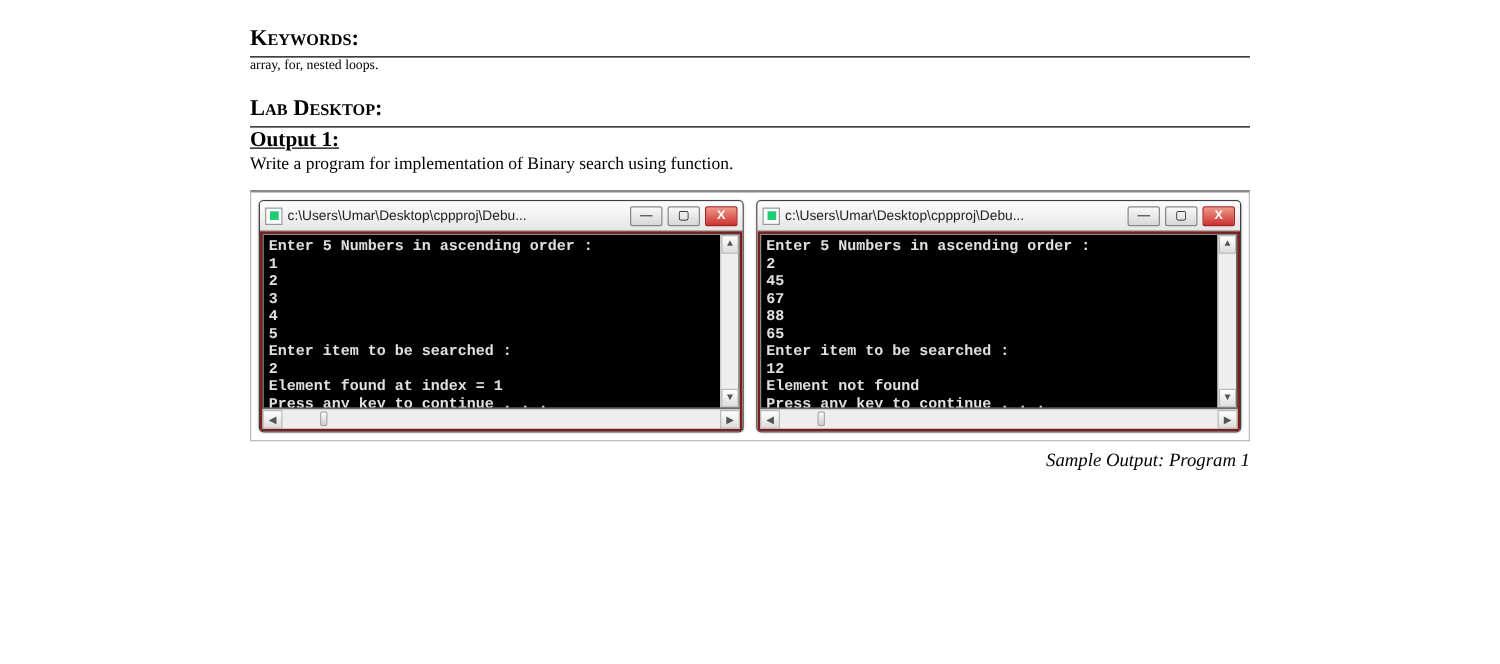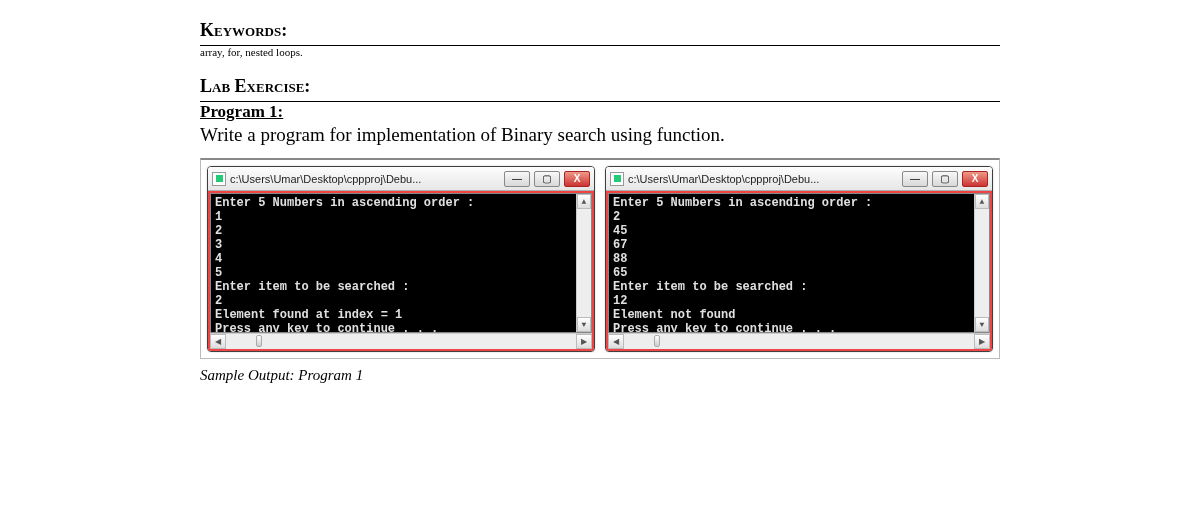--- a/index.html
+++ b/index.html
@@ -23,21 +23,21 @@
       margin-bottom: 18px;
       font-size: 11px;
     }
     .program-label {
       font-weight: bold;
       text-decoration: underline;
       font-size: 17px;
       margin-bottom: 2px;
     }
     .program-desc {
-      font-size: 19px;
+      font-size: 14px;
       margin-bottom: 12px;
     }
     .outputs-wrap {
       border: 1px solid #bbb;
       border-top: 2px solid #888;
       padding: 6px;
       display: flex;
       gap: 10px;
     }
     .console-win {
@@ -81,21 +81,21 @@
       display: flex; align-items: center; justify-content: center;
       font-family: Arial, sans-serif;
       font-size: 10px;
       line-height: 1;
       cursor: pointer;
     }
     .win-btn.min { background: linear-gradient(#f8f8f8,#d8d8d8); }
     .win-btn.max { background: linear-gradient(#f8f8f8,#d8d8d8); }
     .win-btn.close { background: linear-gradient(#e98,#c33); color:#fff; border-color:#a22; font-weight:bold;}
     .console-body-wrap {
-      background:#ef4444;
+      background:#7f1d1d;
       padding:2px;
     }
     .console-body {
       background: #000;
       color: #e0e0e0;
       font-family: Consolas, "Courier New", monospace;
       font-size: 12px;
       font-weight: bold;
       padding: 2px 4px;
       white-space: pre;
@@ -139,35 +139,35 @@
     }
     .hscroll-thumb {
       position:absolute;
       left:30px; top:1px;
       height:12px; width:6px;
       background:linear-gradient(#fff,#ccc);
       border:1px solid #aaa;
       border-radius:2px;
     }
     .caption {
-      text-align: left;
+      text-align: right;
       font-style: italic;
       font-size: 15px;
       margin-top: 8px;
     }
   </style>
 </head>
 <body>
 
 <div class="section-title">Keywords:</div>
 <div class="keywords-text">array, for, nested loops.</div>
 
-<div class="section-title">Lab Exercise:</div>
-
-<div class="program-label">Program 1:</div>
+<div class="section-title">Lab Desktop:</div>
+
+<div class="program-label">Output 1:</div>
 <div class="program-desc">Write a program for implementation of Binary search using function.</div>
 
 <div class="outputs-wrap">
 
   <div class="console-win">
     <div class="titlebar">
       <div class="app-icon">
           <div class="app-icon-inner"></div>
         </div>
       <div class="win-title">c:\Users\Umar\Desktop\cppproj\Debu...</div>

